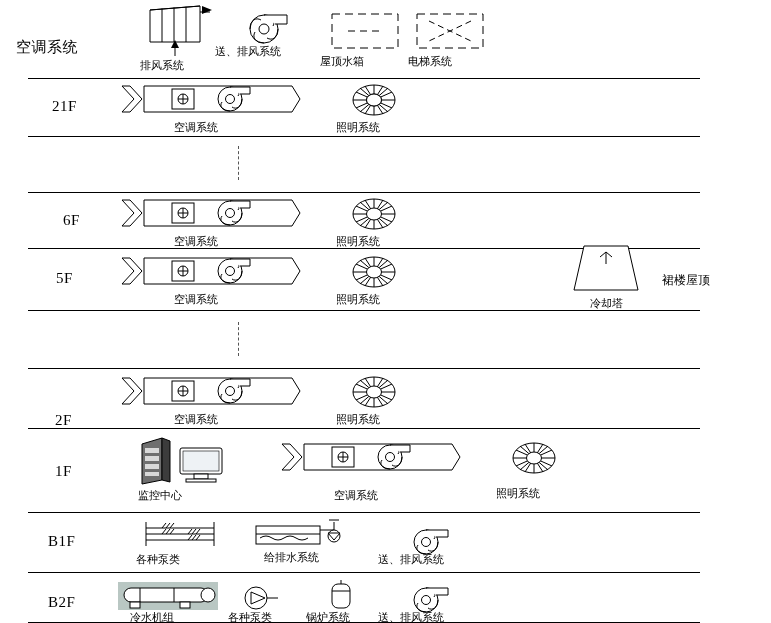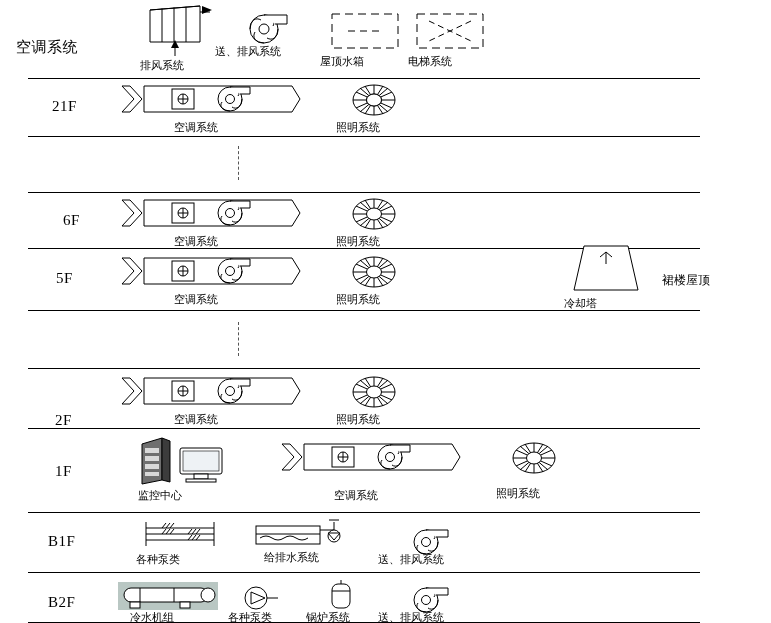--- a/index.html
+++ b/index.html
@@ -237,21 +237,21 @@
   <div class="cap" style="left:336px; top:292px; width:76px;">照明系统</div>
 
   <div class="ico" style="left:570px; top:240px;">
     <svg width="72" height="56" viewBox="0 0 72 56">
       <polygon class="strokefill" points="14,6 58,6 68,50 4,50"></polygon>
       <line class="stroke" x1="36" y1="12" x2="36" y2="24"></line>
       <line class="stroke" x1="30" y1="17" x2="36" y2="12"></line>
       <line class="stroke" x1="42" y1="17" x2="36" y2="12"></line>
     </svg>
   </div>
-  <div class="cap" style="left:564px; top:296px; width:80px;">冷却塔</div>
+  <div class="cap" style="left:590px; top:296px; width:80px;">冷却塔</div>
   <div class="big-cap" style="left:662px; top:272px;">裙楼屋顶</div>
 
   <div class="ico" style="left:120px; top:374px;">
     <svg width="182" height="36" viewBox="0 0 182 36">
       <polygon class="strokefill" points="2,4 10,4 22,17 10,30 2,30 14,17"></polygon>
       <polygon class="strokefill" points="24,4 172,4 180,17 172,30 24,30"></polygon>
       <rect class="strokefill" x="52" y="7" width="22" height="20"></rect>
       <circle class="strokefill" cx="63" cy="17" r="5"></circle>
       <line class="stroke" x1="58" y1="17" x2="68" y2="17"></line>
       <line class="stroke" x1="63" y1="12" x2="63" y2="22"></line>

